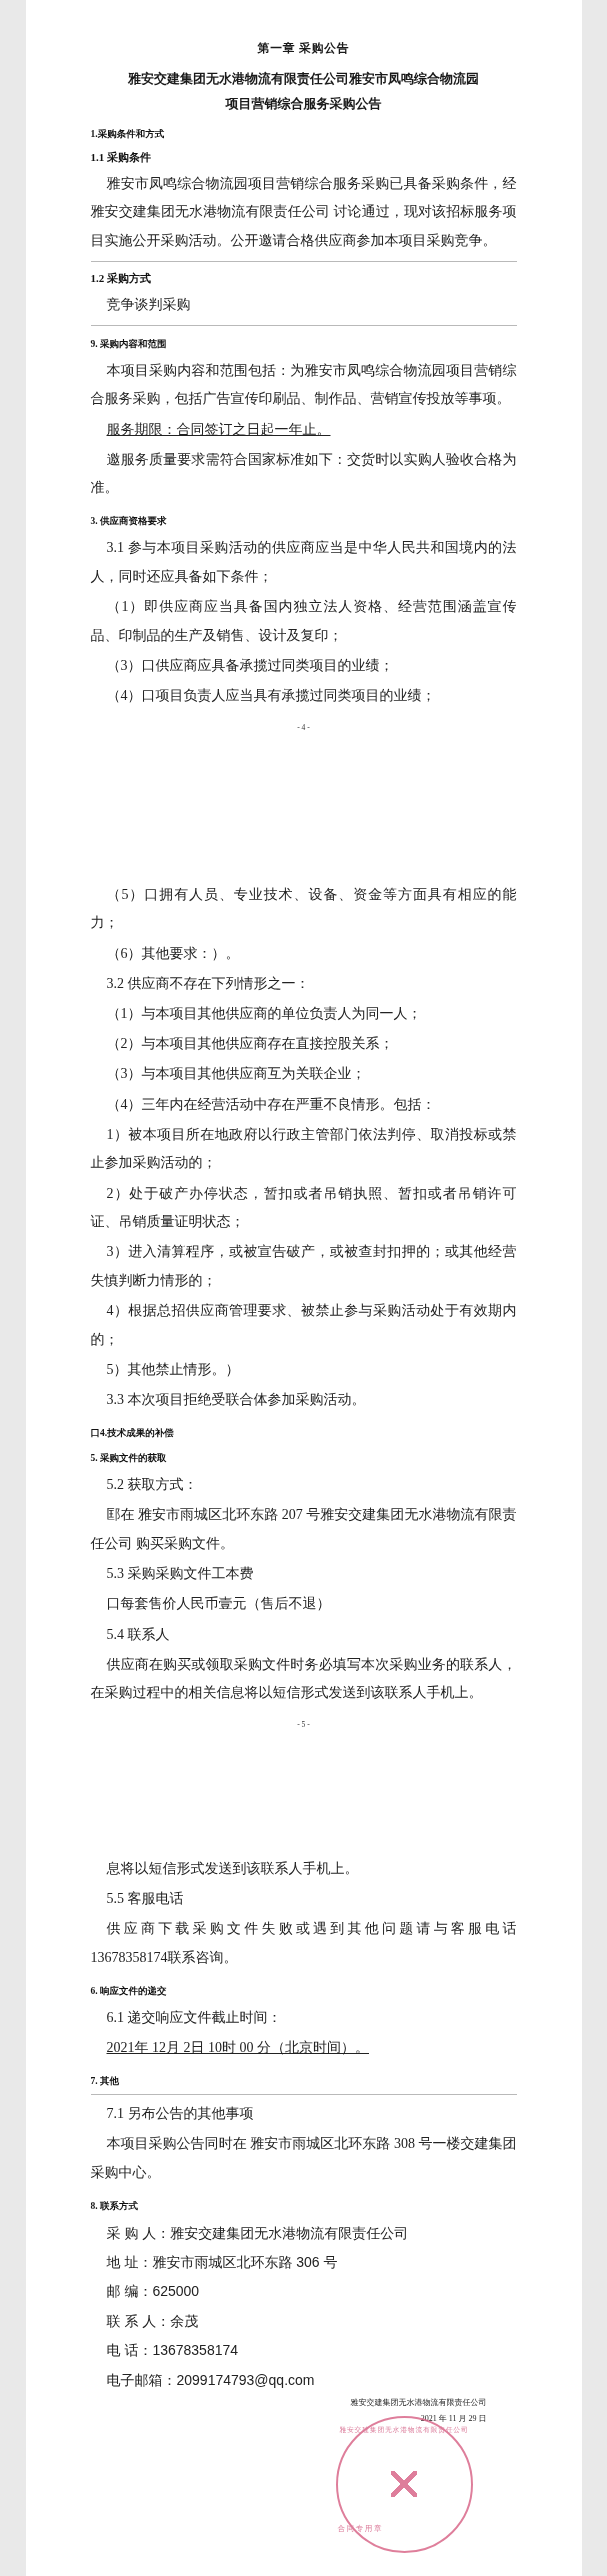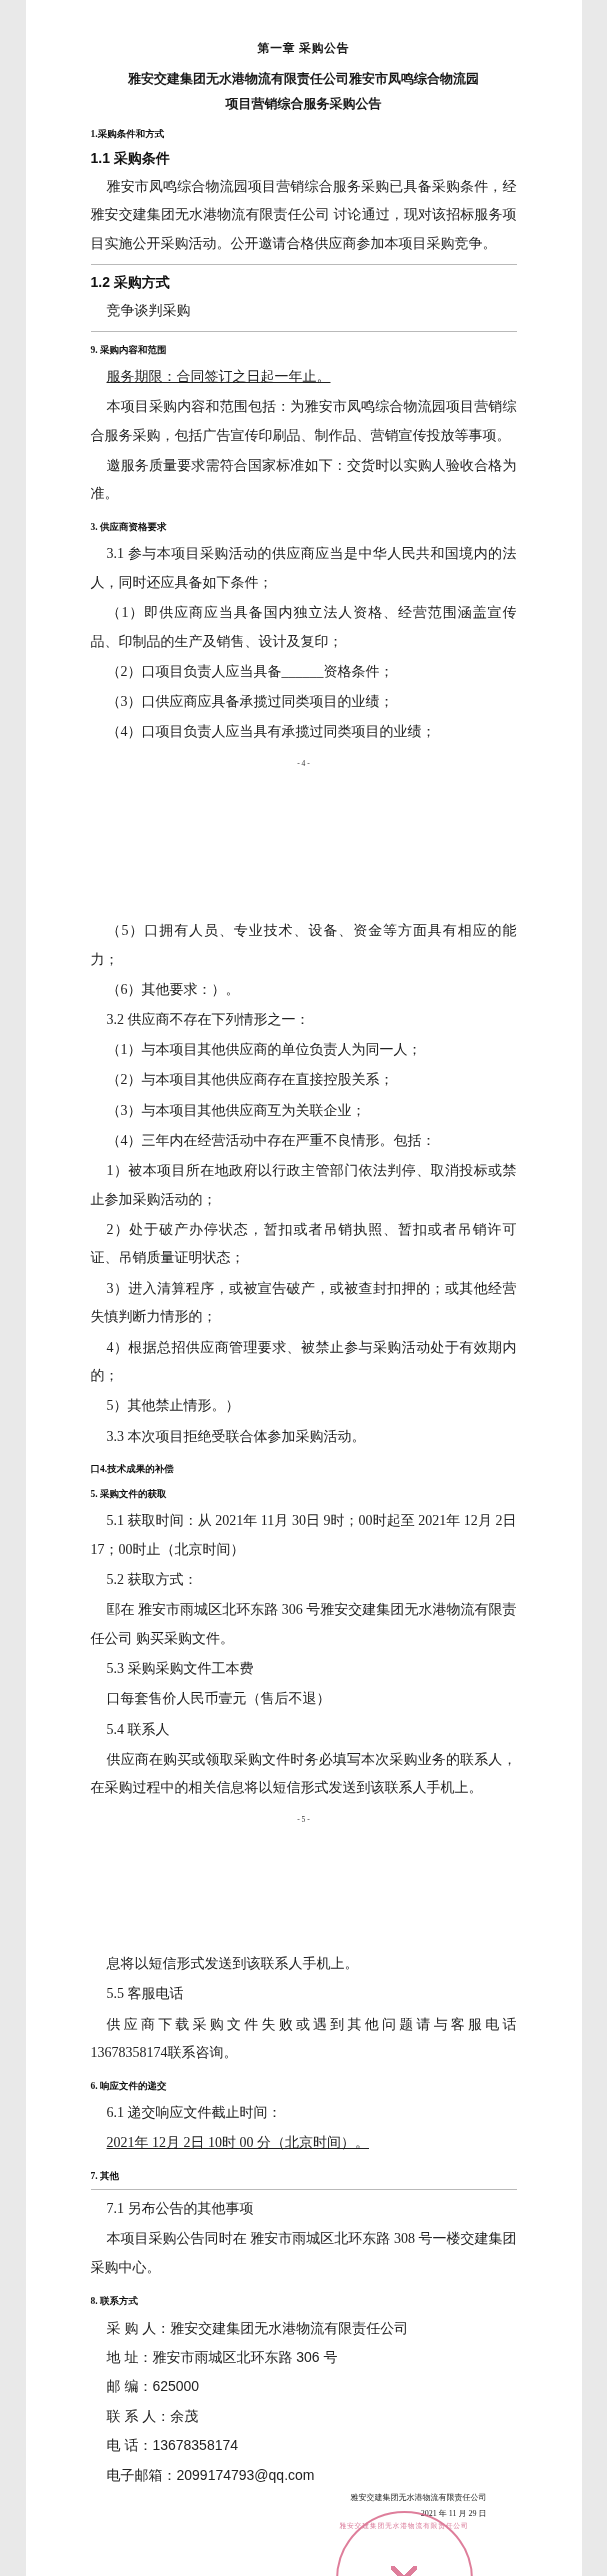--- a/index.html
+++ b/index.html
@@ -42,25 +42,25 @@
     margin: 0 0 3px 0;
   }
   .h1 {
     font-size: 9.5px;
     font-weight: bold;
     color: #111;
     margin: 12px 0 6px 0;
     font-family: "Liberation Serif", serif;
   }
   .h2 {
-    font-size: 14px;
+    font-size: 11px;
     font-weight: bold;
     color: #111;
     margin: 9px 0 4.6px 0;
-    font-family: Liberation Sans, sans-serif;
+    font-family: Liberation Serif, serif;
   }
   .p {
     font-size: 14px;
     color: #222;
     line-height: 2.05;
     text-align: justify;
     margin: 0 0 1.5px 0;
     font-family: "Liberation Serif", serif;
   }
   .indent {
@@ -162,28 +162,27 @@
     <div class="h1">1.采购条件和方式</div>
     <div class="h2">1.1 采购条件</div>
     <div class="p indent">雅安市凤鸣综合物流园项目营销综合服务采购已具备采购条件，经 雅安交建集团无水港物流有限责任公司 讨论通过，现对该招标服务项目实施公开采购活动。公开邀请合格供应商参加本项目采购竞争。</div>
     <hr class="thin-rule">
 
     <div class="h2">1.2 采购方式</div>
     <div class="p indent">竞争谈判采购</div>
     <hr class="thin-rule">
 
     <div class="h1">9. 采购内容和范围</div>
+    <div class="p indent">本项目采购内容和范围包括：为雅安市凤鸣综合物流园项目营销综合服务采购，包括广告宣传印刷品、制作品、营销宣传投放等事项。</div>
     <div class="p indent ul">服务期限：合同签订之日起一年止。</div>
-    <div class="p indent">本项目采购内容和范围包括：为雅安市凤鸣综合物流园项目营销综合服务采购，包括广告宣传印刷品、制作品、营销宣传投放等事项。</div>
     <div class="p indent">邀服务质量要求需符合国家标准如下：交货时以实购人验收合格为准。</div>
 
     <div class="h1">3. 供应商资格要求</div>
     <div class="p indent">3.1 参与本项目采购活动的供应商应当是中华人民共和国境内的法人，同时还应具备如下条件；</div>
     <div class="p indent">（1）即供应商应当具备国内独立法人资格、经营范围涵盖宣传品、印制品的生产及销售、设计及复印；</div>
-    <div class="p indent">（2）口项目负责人应当具备______资格条件；</div>
     <div class="p indent">（3）口供应商应具备承揽过同类项目的业绩；</div>
     <div class="p indent">（4）口项目负责人应当具有承揽过同类项目的业绩；</div>
 
     <div class="page-num">- 4 -</div>
     <div class="gap-big"></div>
   </div>
 
   <div class="sheet">
 
     <div class="p indent">（5）口拥有人员、专业技术、设备、资金等方面具有相应的能力；</div>
@@ -196,23 +195,22 @@
     <div class="p indent">1）被本项目所在地政府以行政主管部门依法判停、取消投标或禁止参加采购活动的；</div>
     <div class="p indent">2）处于破产办停状态，暂扣或者吊销执照、暂扣或者吊销许可证、吊销质量证明状态；</div>
     <div class="p indent">3）进入清算程序，或被宣告破产，或被查封扣押的；或其他经营失慎判断力情形的；</div>
     <div class="p indent">4）根据总招供应商管理要求、被禁止参与采购活动处于有效期内的；</div>
     <div class="p indent">5）其他禁止情形。）</div>
     <div class="p indent">3.3 本次项目拒绝受联合体参加采购活动。</div>
 
     <div class="h1">口4.技术成果的补偿</div>
 
     <div class="h1">5. 采购文件的获取</div>
-    <div class="p indent">5.1 获取时间：从 2021年 11月 30日 9时；00时起至 2021年 12月 2日 17；00时止（北京时间）</div>
     <div class="p indent">5.2 获取方式：</div>
-    <div class="p indent">邼在 雅安市雨城区北环东路 306 号雅安交建集团无水港物流有限责任公司 购买采购文件。</div>
+    <div class="p indent">邼在 雅安市雨城区北环东路 207 号雅安交建集团无水港物流有限责任公司 购买采购文件。</div>
     <div class="p indent">5.3 采购采购文件工本费</div>
     <div class="p indent">口每套售价人民币壹元（售后不退）</div>
     <div class="p indent">5.4 联系人</div>
     <div class="p indent">供应商在购买或领取采购文件时务必填写本次采购业务的联系人，在采购过程中的相关信息将以短信形式发送到该联系人手机上。</div>
 
     <div class="page-num">- 5 -</div>
     <div class="gap-mid"></div>
   </div>
 
   <div class="sheet">

